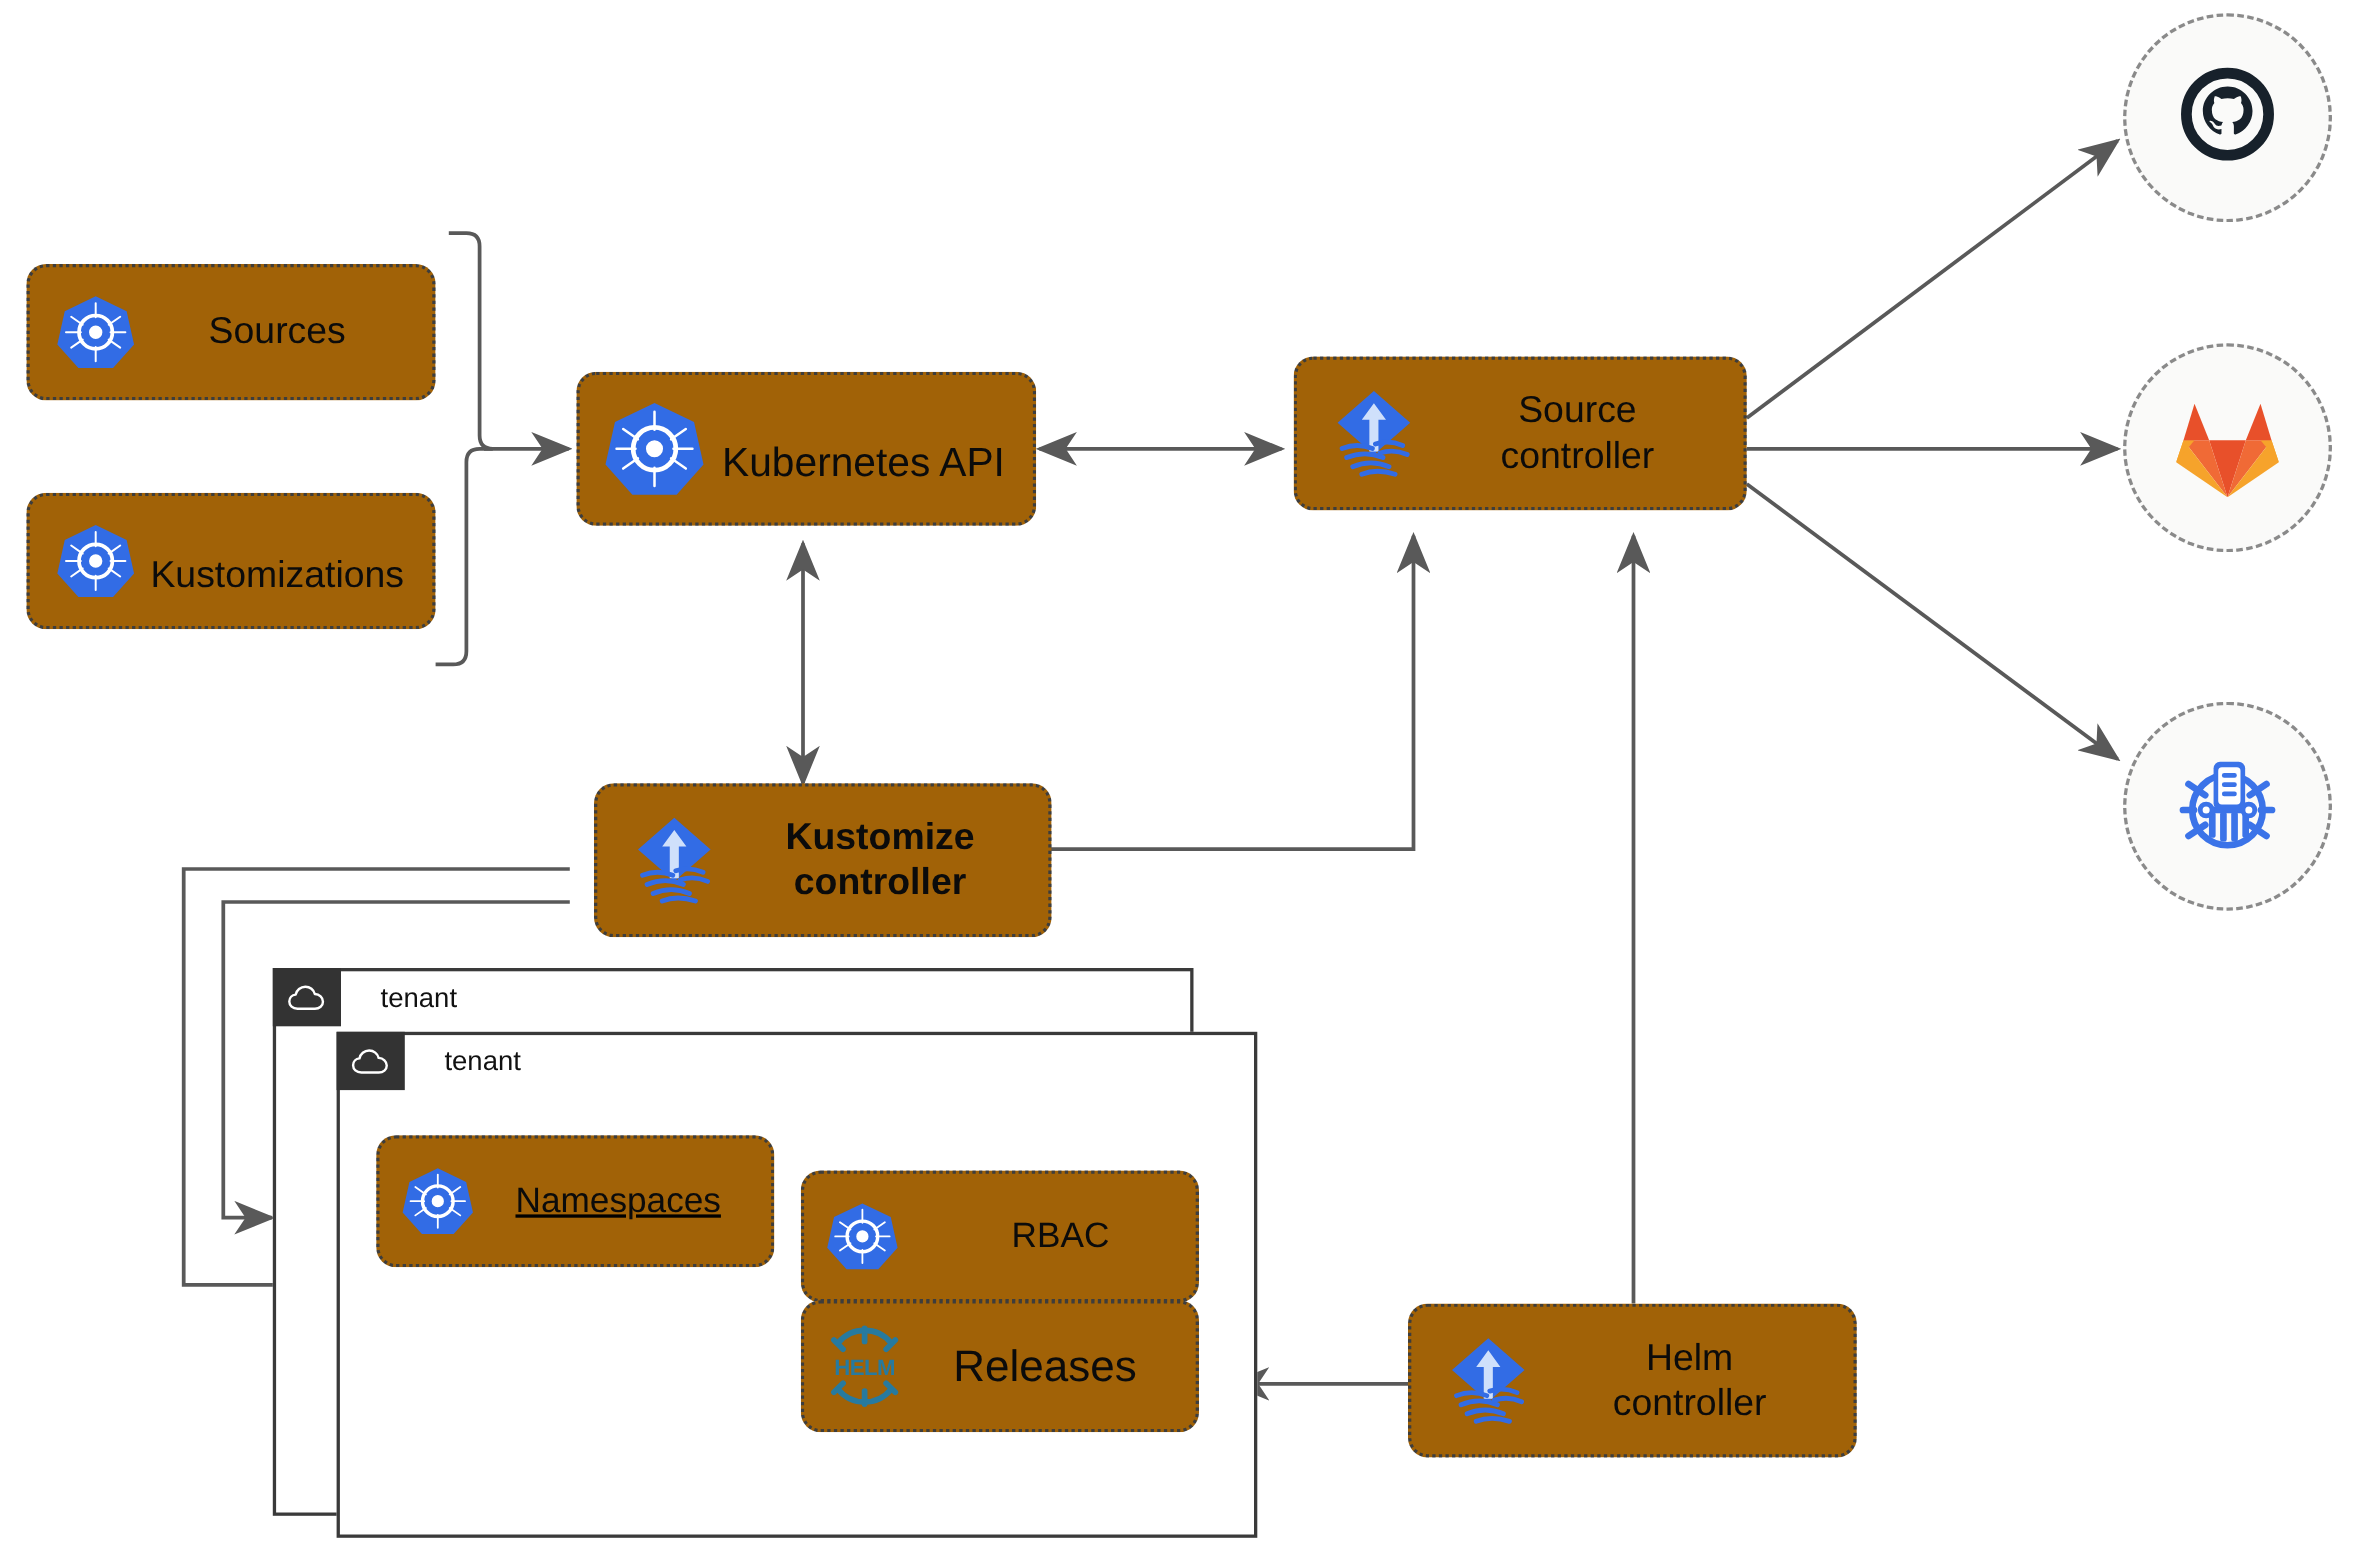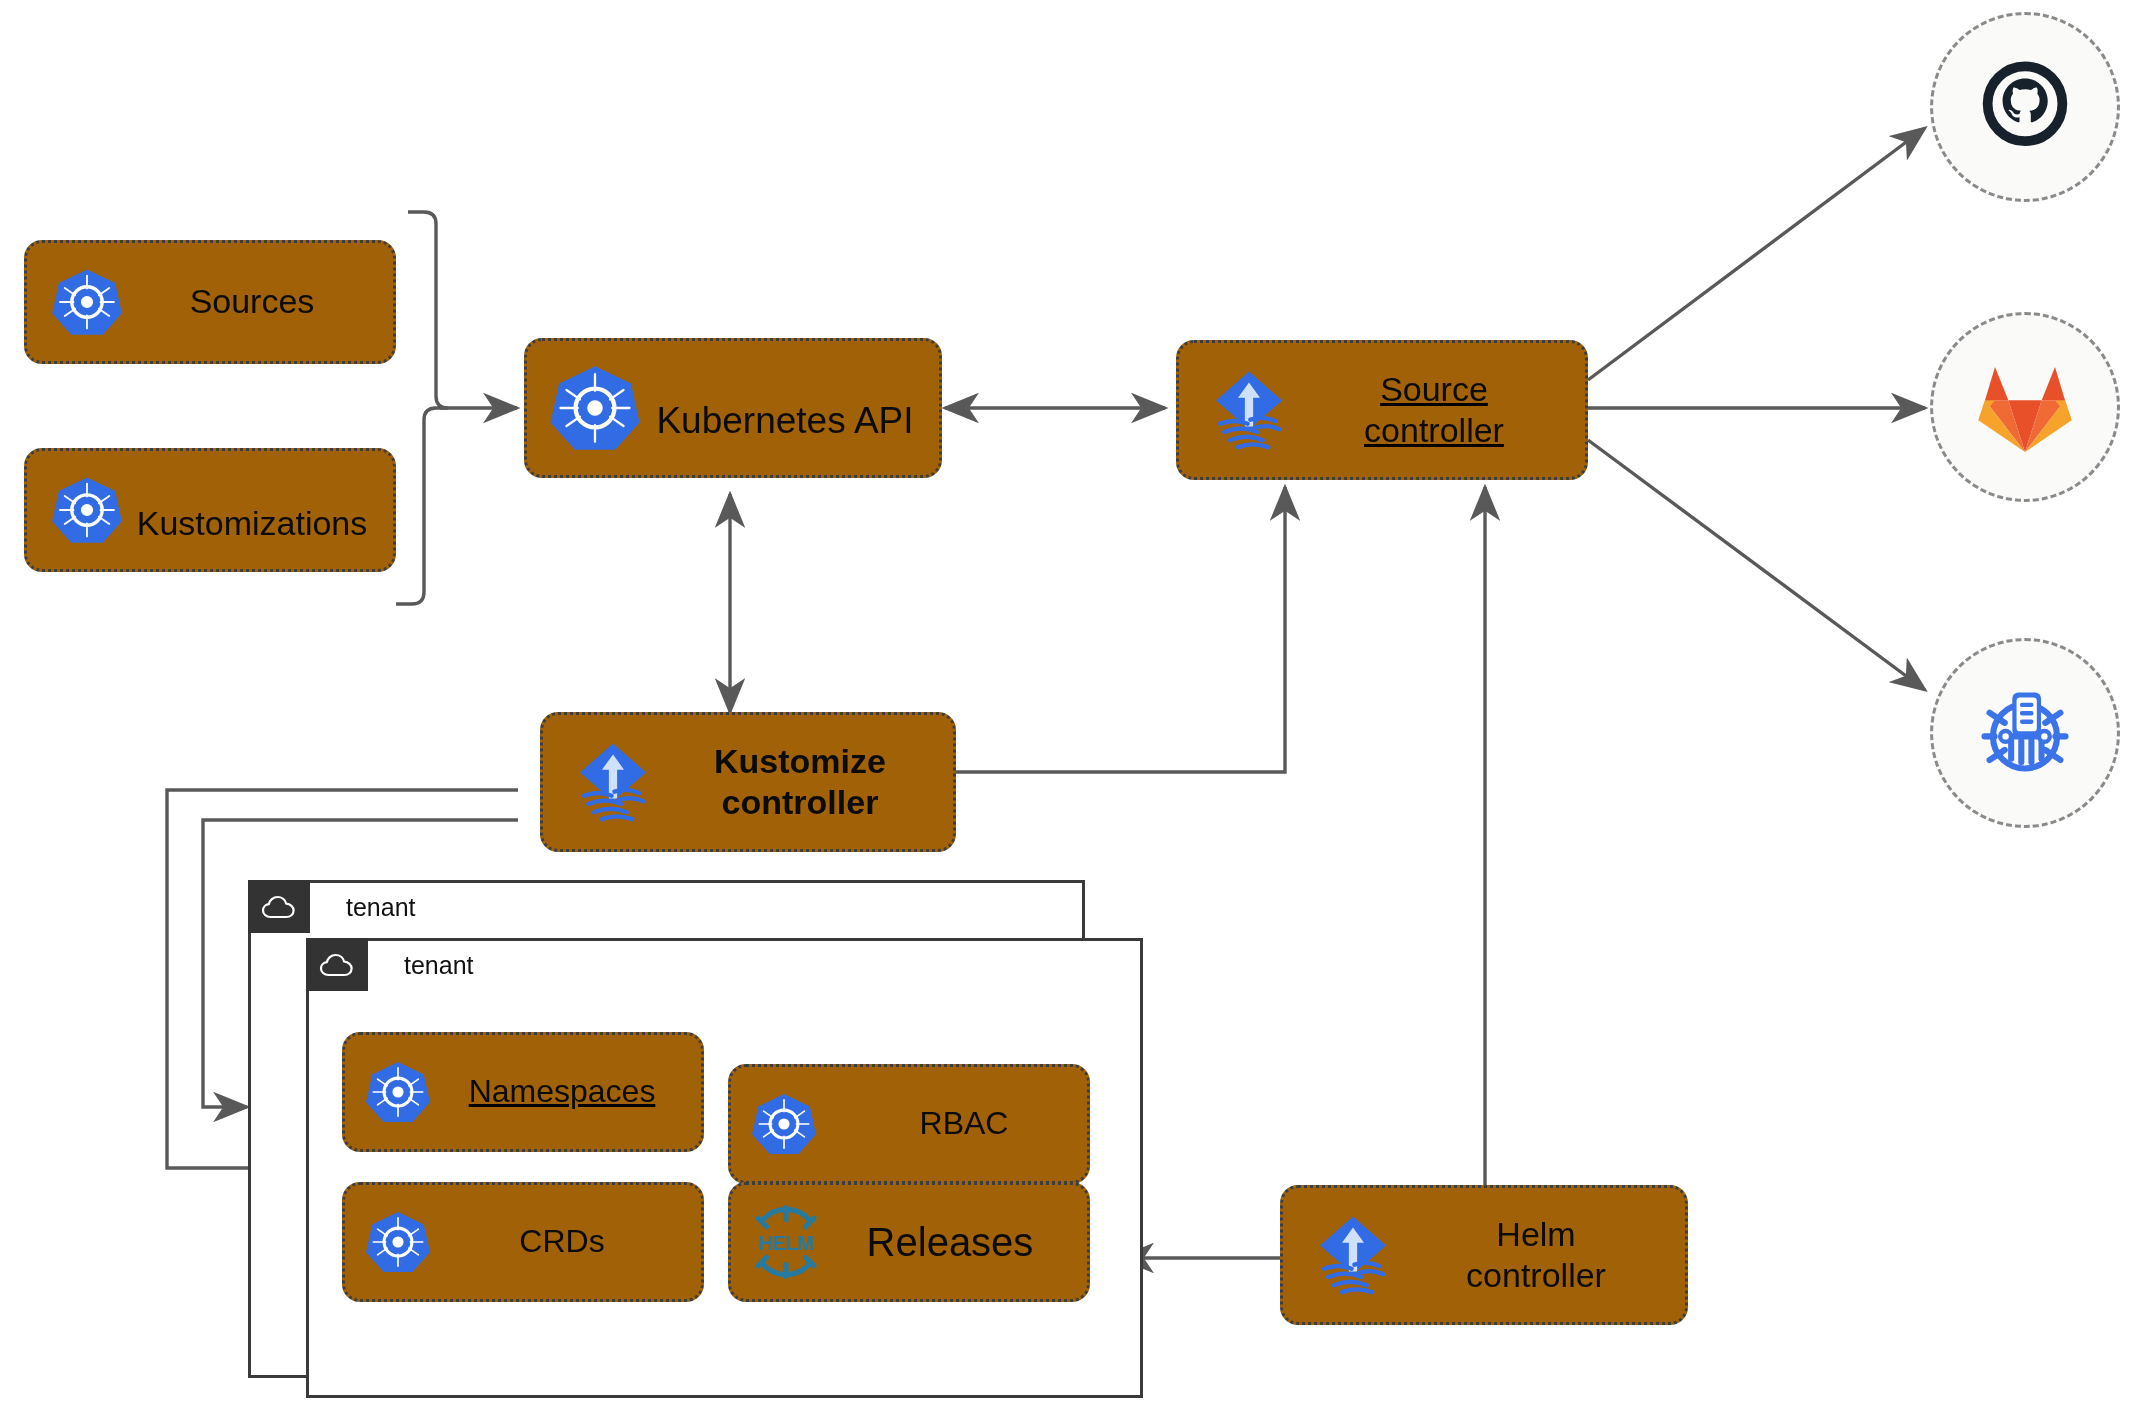--- a/index.html
+++ b/index.html
@@ -132,21 +132,21 @@
                    M12.2 19.5 L21.5 26 M42.5 38 L51.8 44.5
                    M12.2 44.5 L21.5 38 M42.5 26 L51.8 19.5
                    M8 32 L20 32 M44 32 L56 32"></path>
           <circle cx="32" cy="32" r="13.5" fill="none" stroke-width="3"></circle>
         </g>
       </svg>
     </span>
     <span class="lbl" style="font-size:37px;margin-top:25px;">Kubernetes API</span>
   </div>
 
-  <div class="card" style="left:1176px;top:340px;width:412px;height:140px;padding:0 18px;text-decoration:underline;">
+  <div class="card" style="left:1176px;top:324px;width:412px;height:140px;padding:0 18px;">
     <span class="ico" style="width:104px;">
       <svg width="88" height="88" viewBox="0 0 64 64">
         <path d="M32 4 L56 25 L32 46 L8 25 Z" fill="#326CE5"></path>
         <path d="M32 12 L40 23 L35 23 L35 44 L29 44 L29 23 L24 23 Z" fill="#cfe0fb"></path>
         <g stroke="#326CE5" stroke-width="3.2" stroke-linecap="round" fill="none">
           <path d="M11 42 Q21 38 31 42"></path>
           <path d="M14 48 Q26 43 38 48"></path>
           <path d="M18 54 Q30 49 42 54"></path>
           <path d="M24 59 Q34 55 46 59"></path>
           <path d="M33 39 Q42 36 51 40"></path>
@@ -223,36 +223,20 @@
                    M12.2 19.5 L21.5 26 M42.5 38 L51.8 44.5
                    M12.2 44.5 L21.5 38 M42.5 26 L51.8 19.5
                    M8 32 L20 32 M44 32 L56 32"></path>
           <circle cx="32" cy="32" r="13.5" fill="none" stroke-width="3"></circle>
         </g>
       </svg>
     </span>
     <span class="lbl" style="font-size:32px;">RBAC</span>
   </div>
 
-  <div class="card" style="left:342px;top:1182px;width:362px;height:120px;padding:0 14px;">
-    <span class="ico" style="width:78px;">
-      <svg width="66" height="66" viewBox="0 0 64 64">
-        <path d="M32 3 L57 15 L63 42 L46 61 L18 61 L1 42 L7 15 Z" fill="#326CE5"></path>
-        <g fill="#fff" stroke="#fff" stroke-width="1.6" stroke-linecap="round">
-          <circle cx="32" cy="32" r="4.6"></circle>
-          <path d="M32 8.5 L32 20 M32 44 L32 55.5
-                   M12.2 19.5 L21.5 26 M42.5 38 L51.8 44.5
-                   M12.2 44.5 L21.5 38 M42.5 26 L51.8 19.5
-                   M8 32 L20 32 M44 32 L56 32"></path>
-          <circle cx="32" cy="32" r="13.5" fill="none" stroke-width="3"></circle>
-        </g>
-      </svg>
-    </span>
-    <span class="lbl" style="font-size:32px;">CRDs</span>
-  </div>
 
   <div class="card" style="left:728px;top:1182px;width:362px;height:120px;padding:0 14px;">
     <span class="ico" style="width:82px;">
       <svg width="76" height="76" viewBox="0 0 64 64">
         <g stroke="#277A9F" stroke-width="4.4" fill="none" stroke-linecap="round">
           <path d="M32 3 L32 13"></path>
           <path d="M32 51 L32 61"></path>
           <path d="M8.5 12 L15.5 19"></path>
           <path d="M48.5 45 L55.5 52"></path>
           <path d="M8.5 52 L15.5 45"></path>

